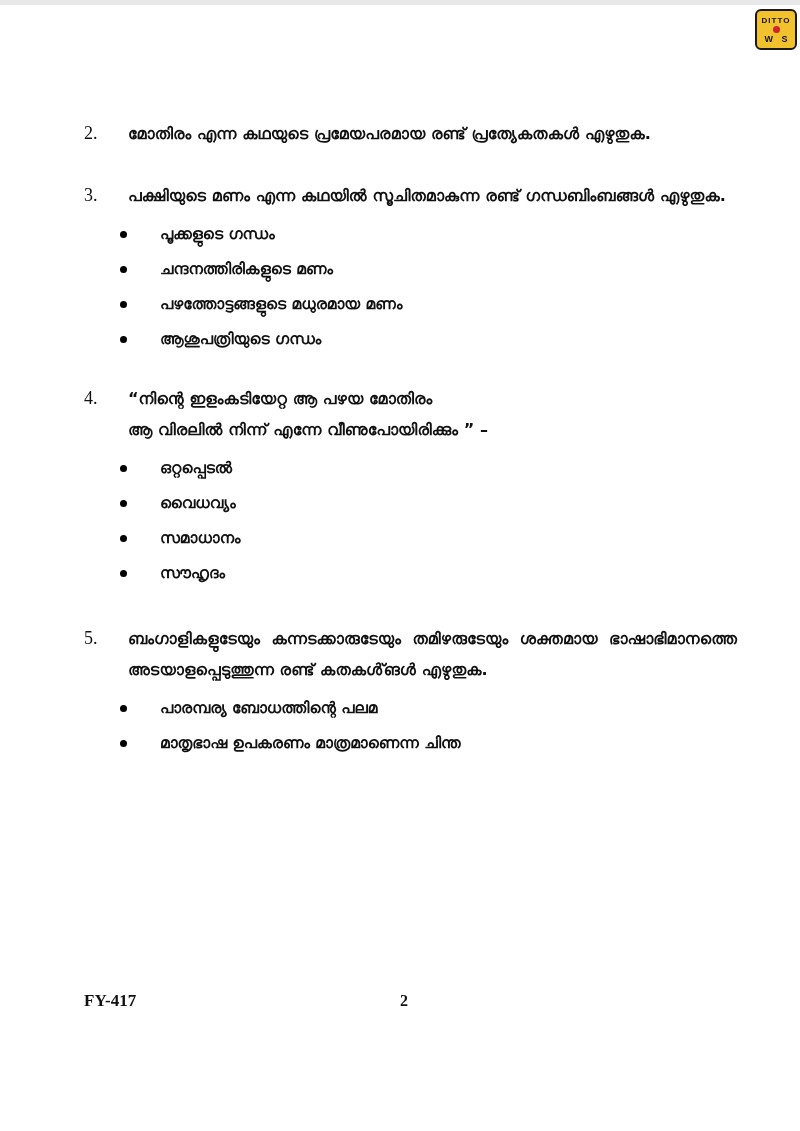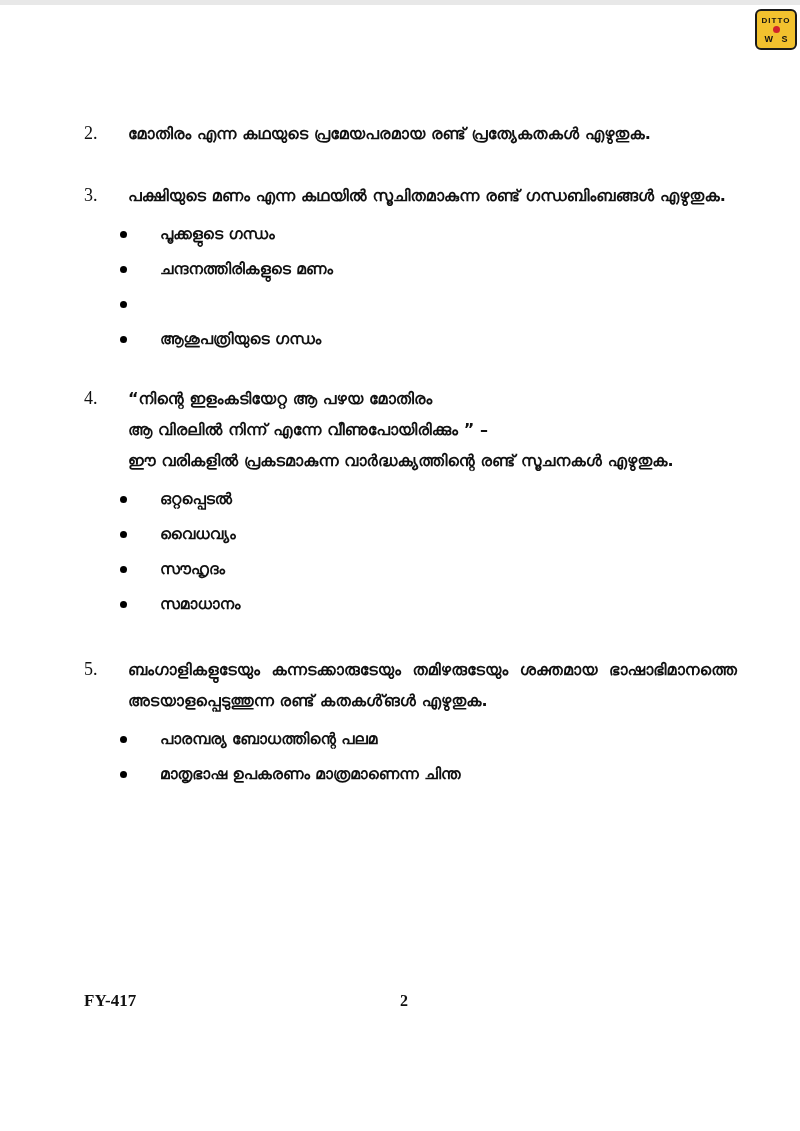--- a/index.html
+++ b/index.html
@@ -149,37 +149,36 @@
       </div>
     </div>
 
     <div class="question q3">
       <div class="qnum">3.</div>
       <div class="qbody">
         <div class="qline">പക്ഷിയുടെ മണം എന്ന കഥയിൽ സൂചിതമാകുന്ന രണ്ട് ഗന്ധബിംബങ്ങൾ എഴുതുക.</div>
         <ul class="bullets">
           <li><span class="dot"></span><span>പൂക്കളുടെ ഗന്ധം</span></li>
           <li><span class="dot"></span><span>ചന്ദനത്തിരികളുടെ മണം</span></li>
-          <li><span class="dot"></span></li>
+          <li><span class="dot"></span><span>പഴത്തോട്ടങ്ങളുടെ മധുരമായ മണം</span></li>
           <li><span class="dot"></span><span>ആശുപത്രിയുടെ ഗന്ധം</span></li>
         </ul>
       </div>
     </div>
 
     <div class="question q4">
       <div class="qnum">4.</div>
       <div class="qbody">
         <div class="qline">“നിന്റെ ഇളംകടിയേറ്റ ആ പഴയ മോതിരം</div>
         <div class="qline">ആ വിരലിൽ നിന്ന് എന്നേ വീണുപോയിരിക്കും ” –</div>
-        <div class="qline">ഈ വരികളിൽ പ്രകടമാകുന്ന വാർദ്ധക്യത്തിന്റെ രണ്ട് സൂചനകൾ എഴുതുക.</div>
         <ul class="bullets">
           <li><span class="dot"></span><span>ഒറ്റപ്പെടൽ</span></li>
           <li><span class="dot"></span><span>വൈധവ്യം</span></li>
+          <li><span class="dot"></span><span>സമാധാനം</span></li>
           <li><span class="dot"></span><span>സൗഹൃദം</span></li>
-          <li><span class="dot"></span><span>സമാധാനം</span></li>
         </ul>
       </div>
     </div>
 
     <div class="question q5">
       <div class="qnum">5.</div>
       <div class="qbody">
         <div class="qline just">ബംഗാളികളുടേയും കന്നടക്കാരുടേയും തമിഴരുടേയും ശക്തമായ ഭാഷാഭിമാനത്തെ</div>
         <div class="qline">അടയാളപ്പെടുത്തുന്ന രണ്ട് കതകൾ്ങൾ എഴുതുക.</div>
         <ul class="bullets">

